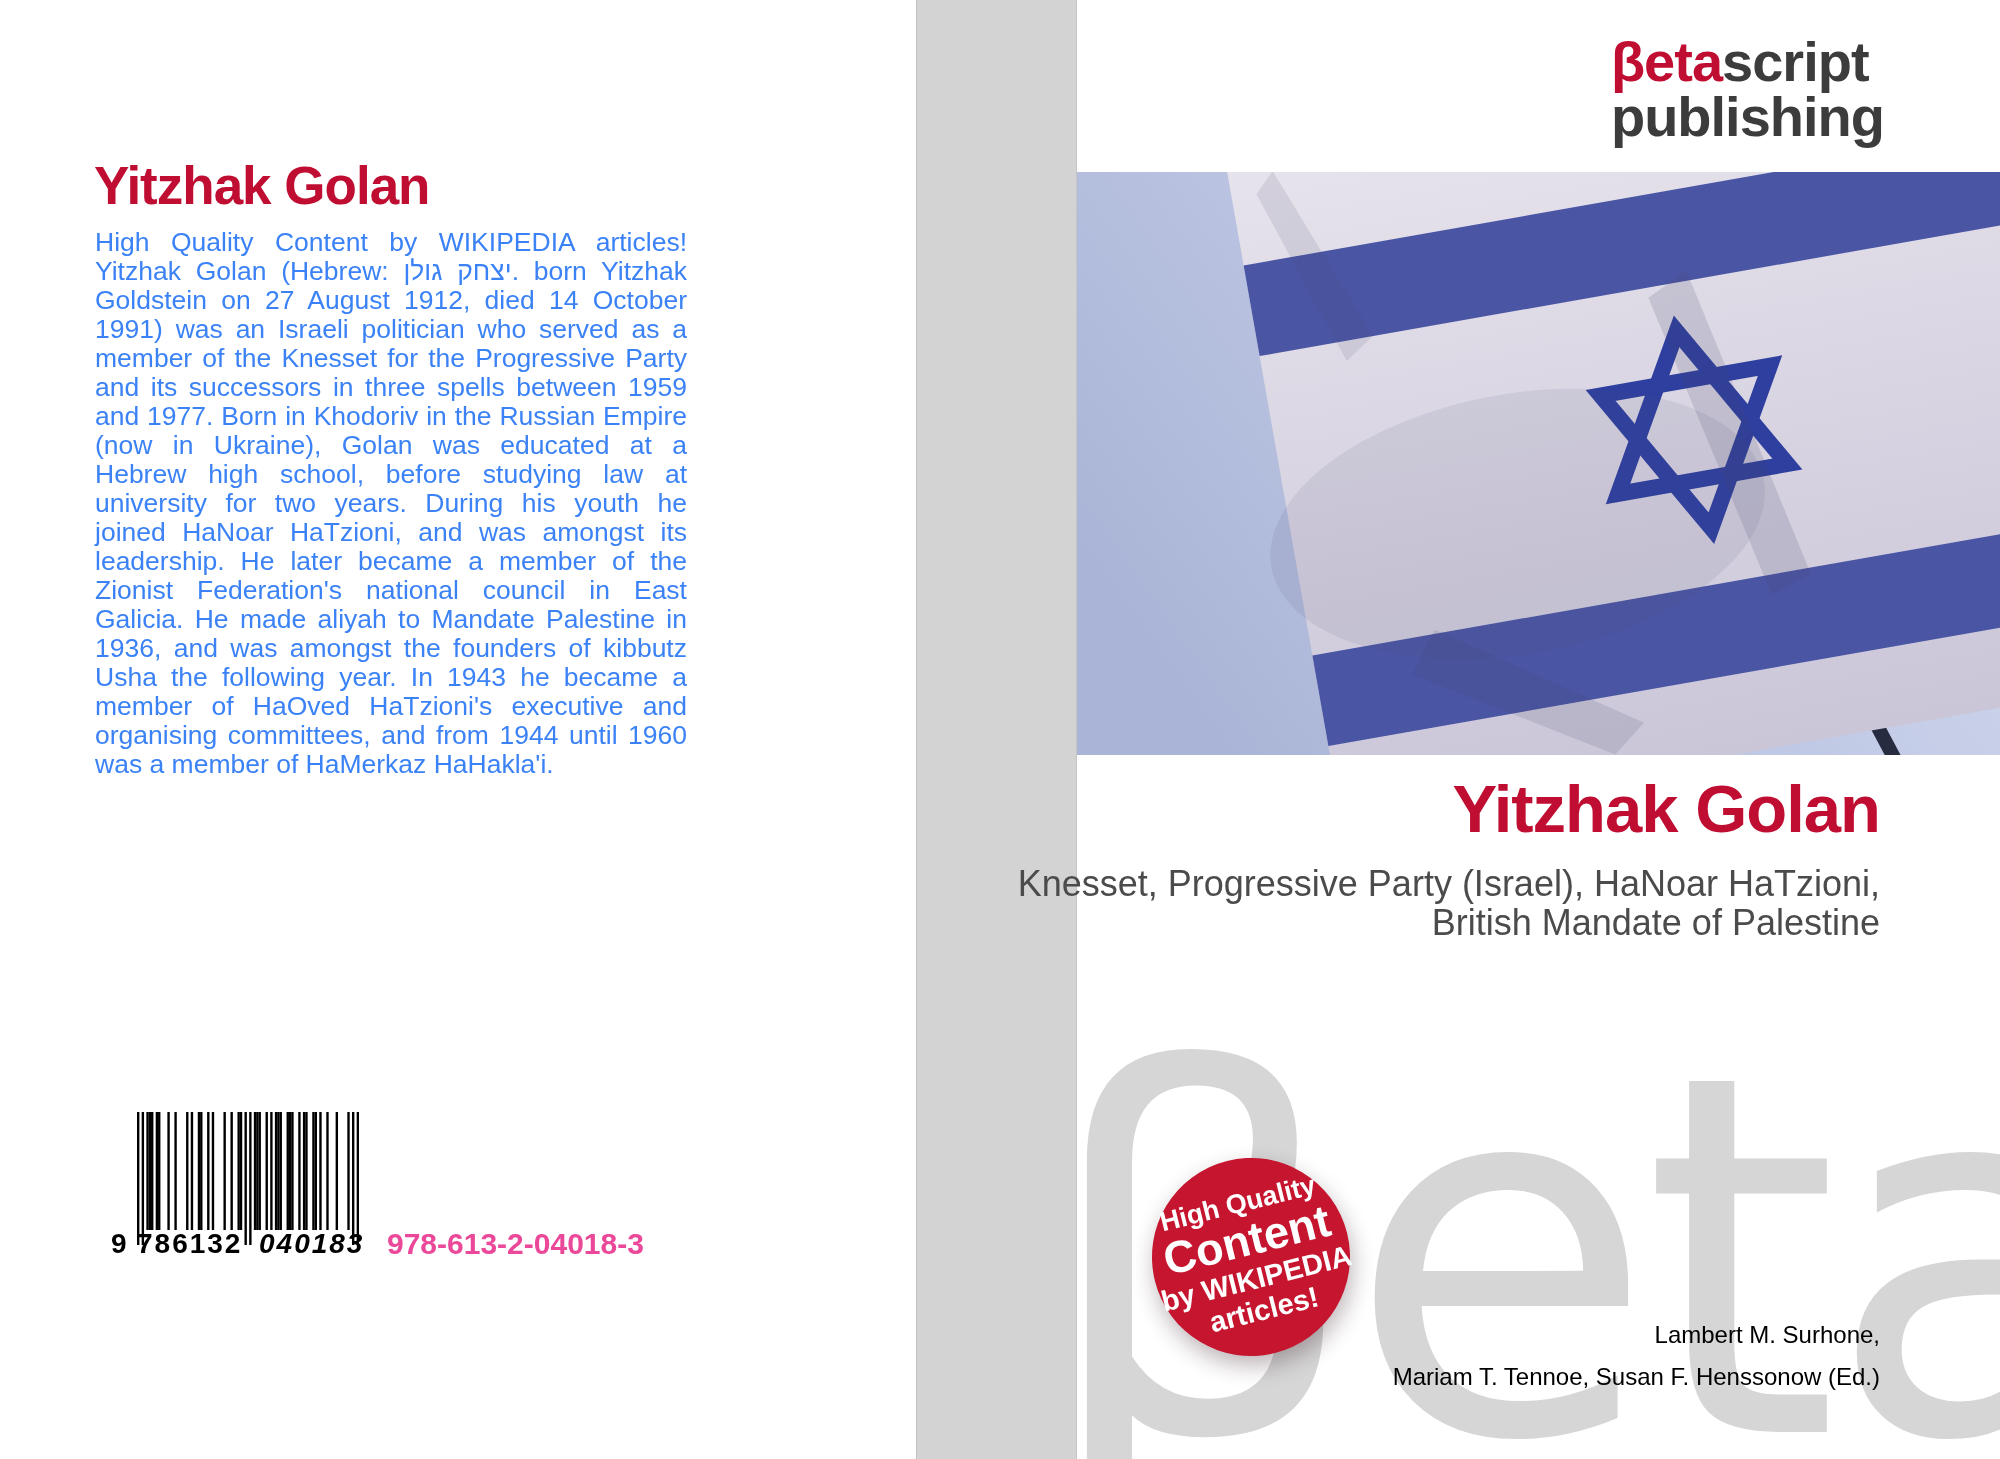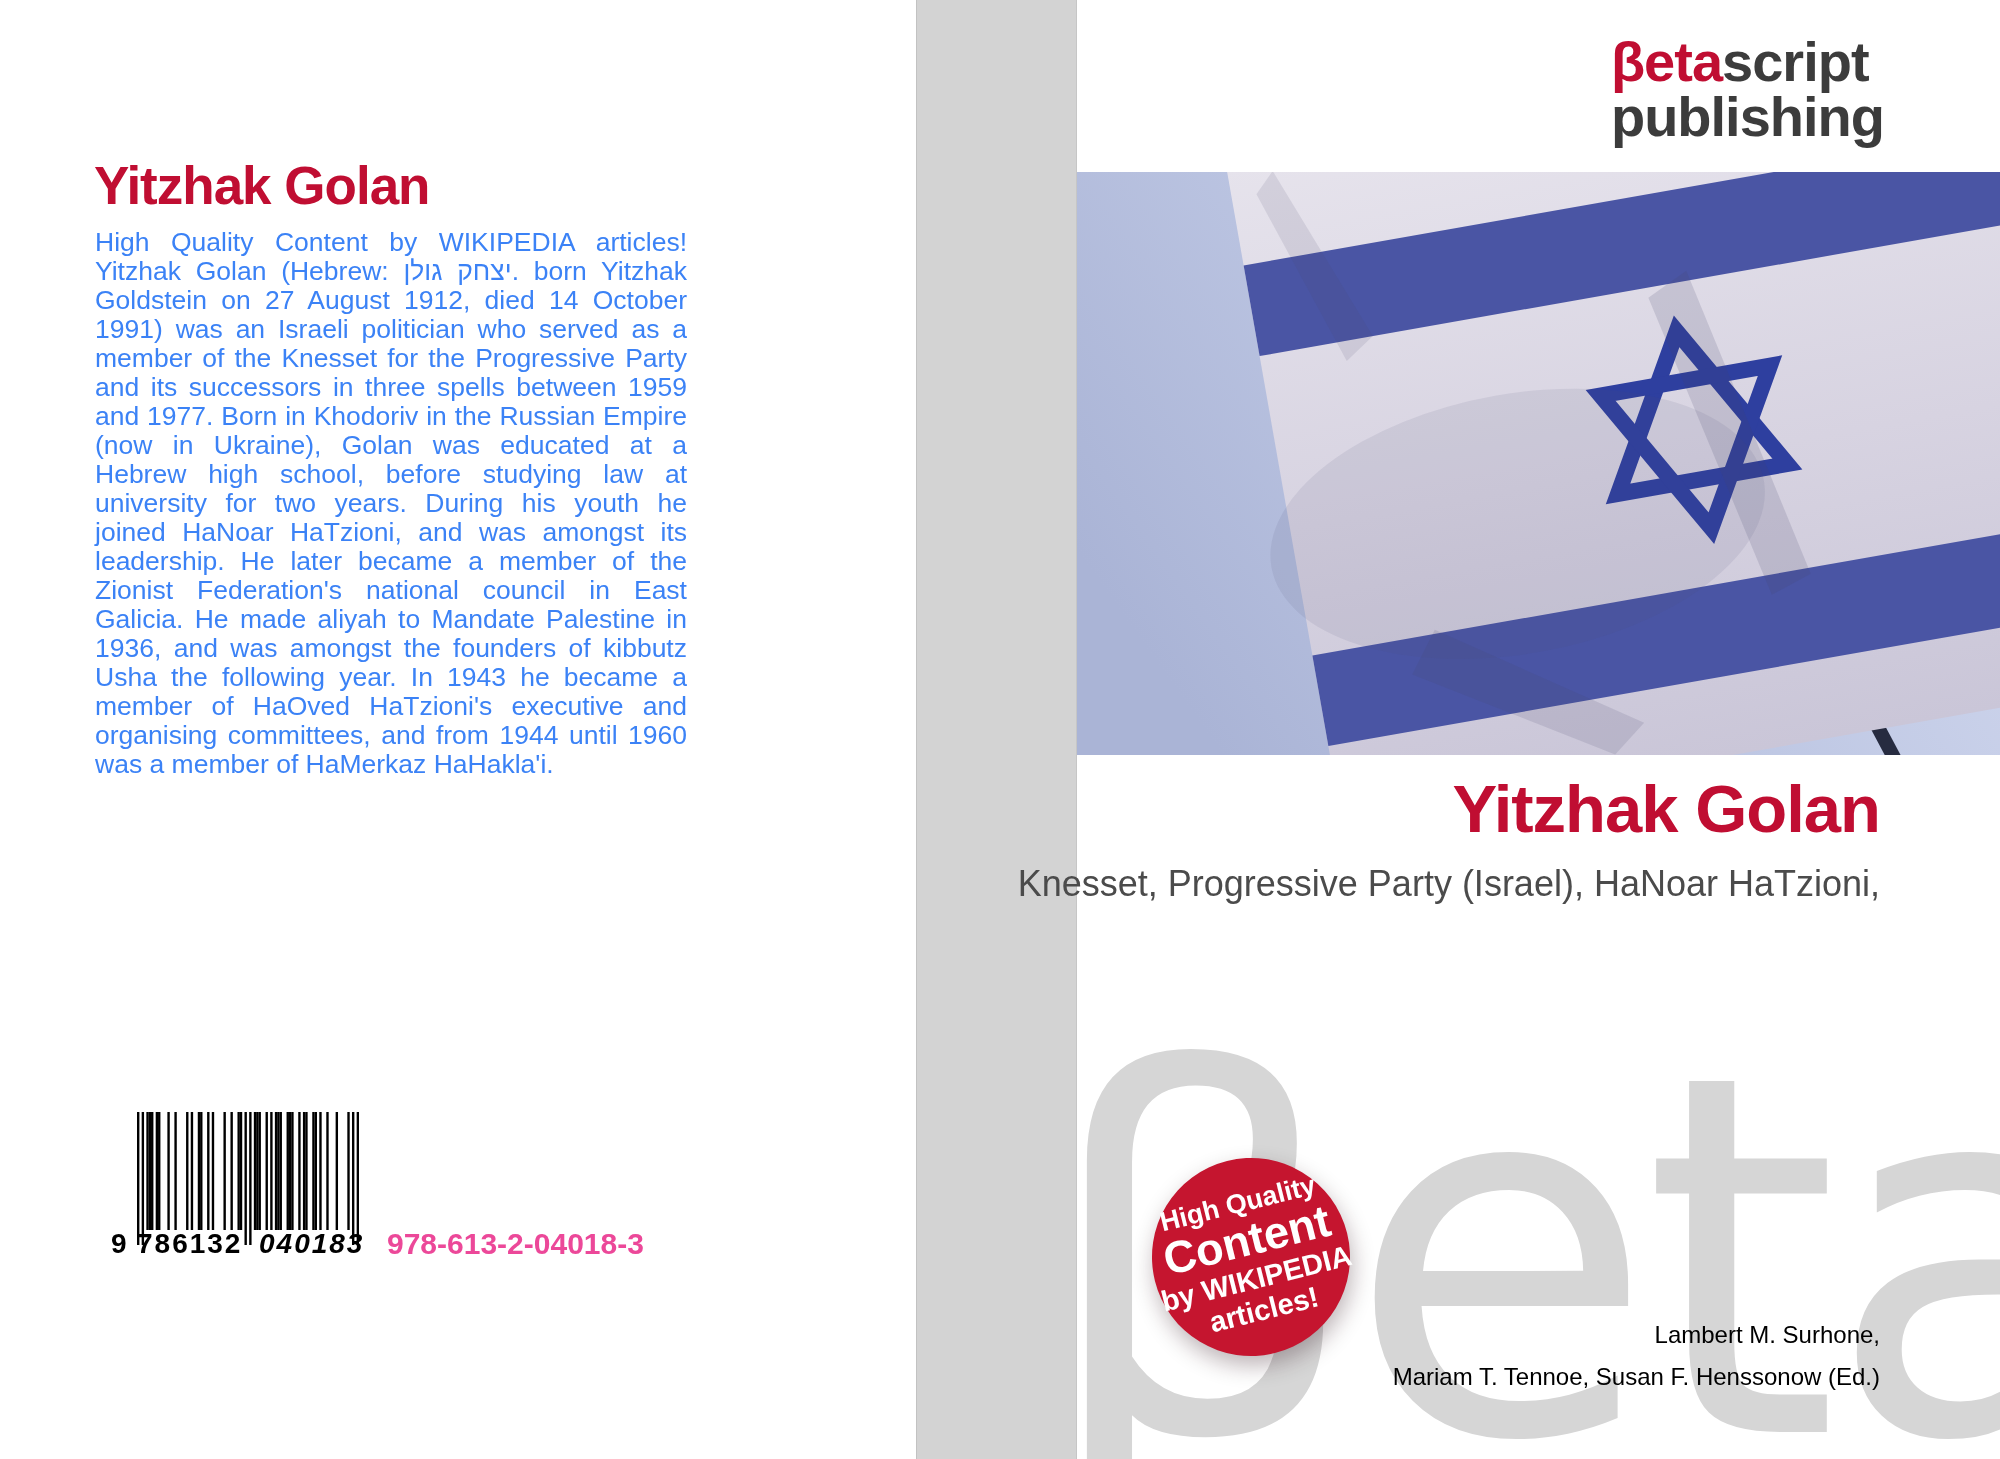--- a/index.html
+++ b/index.html
@@ -178,20 +178,21 @@
         </g>
       </svg>
     </div>
 
     <div class="watermark">βeta</div>
 
     <h2 class="front-title">Yitzhak Golan</h2>
 
     <div class="front-subtitle">
       <div>Knesset, Progressive Party (Israel), HaNoar HaTzioni,</div>
+      <div>British Mandate of Palestine</div>
     </div>
 
     <div class="badge">
       <div class="badge-line1">High Quality</div>
       <div class="badge-line2">Content</div>
       <div class="badge-line3">by WIKIPEDIA</div>
       <div class="badge-line4">articles!</div>
     </div>
 
     <div class="authors">

